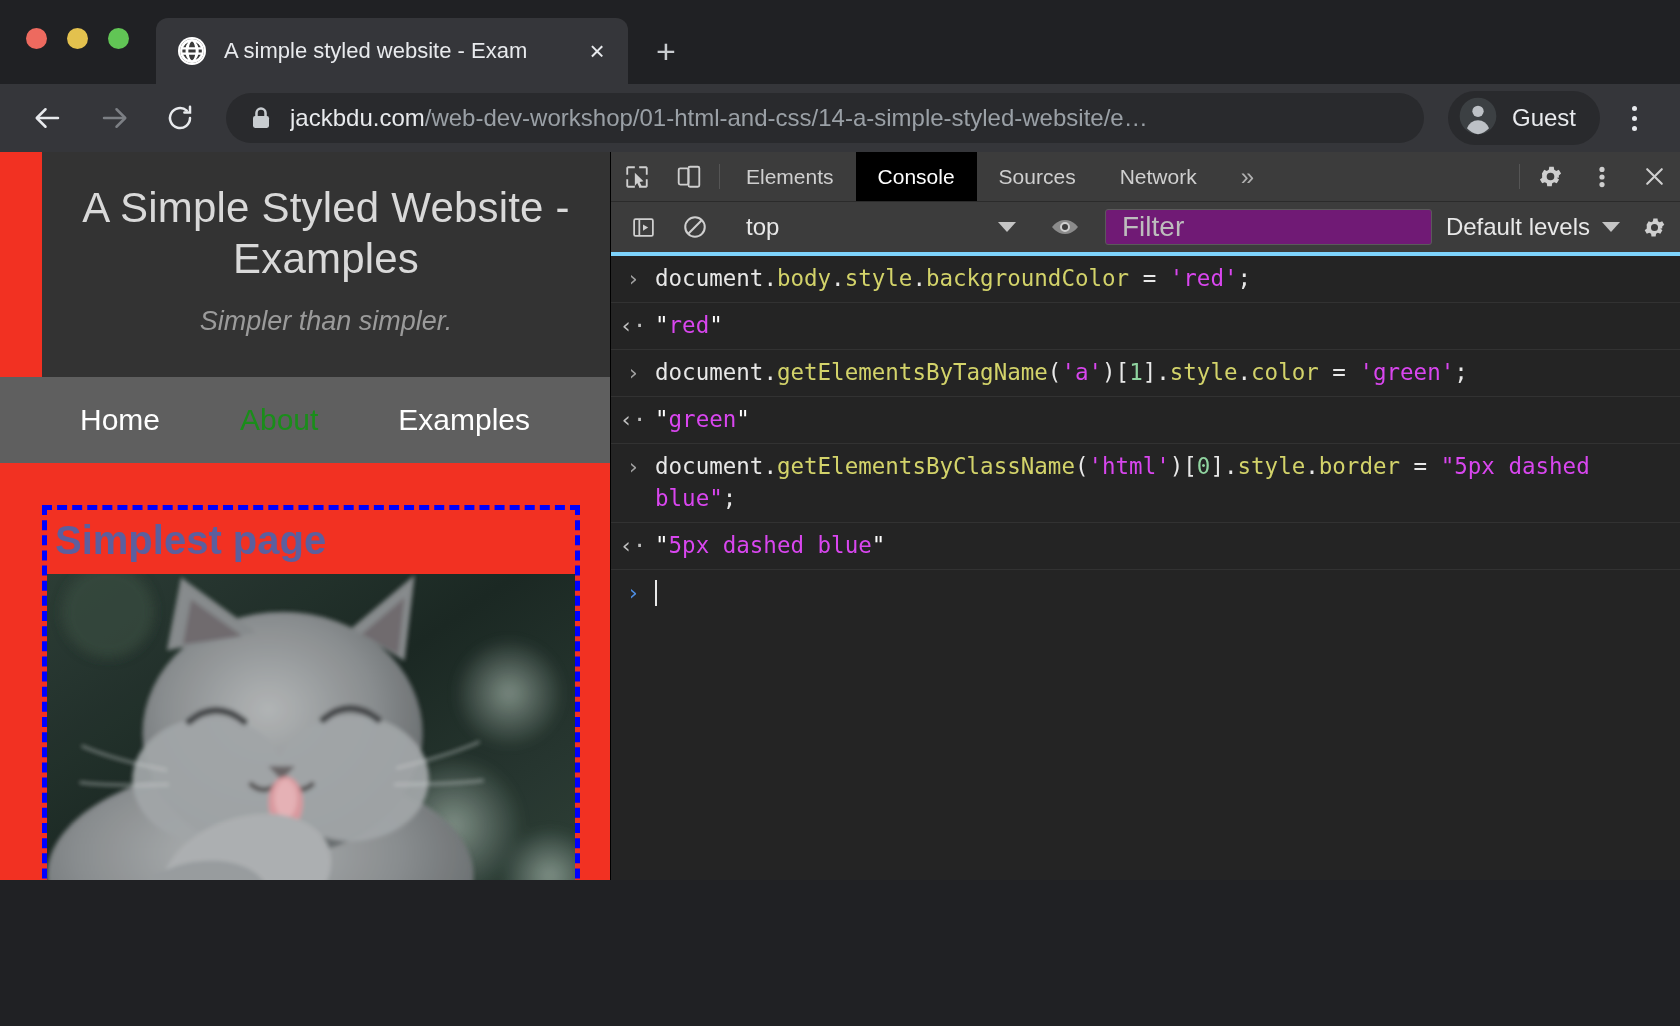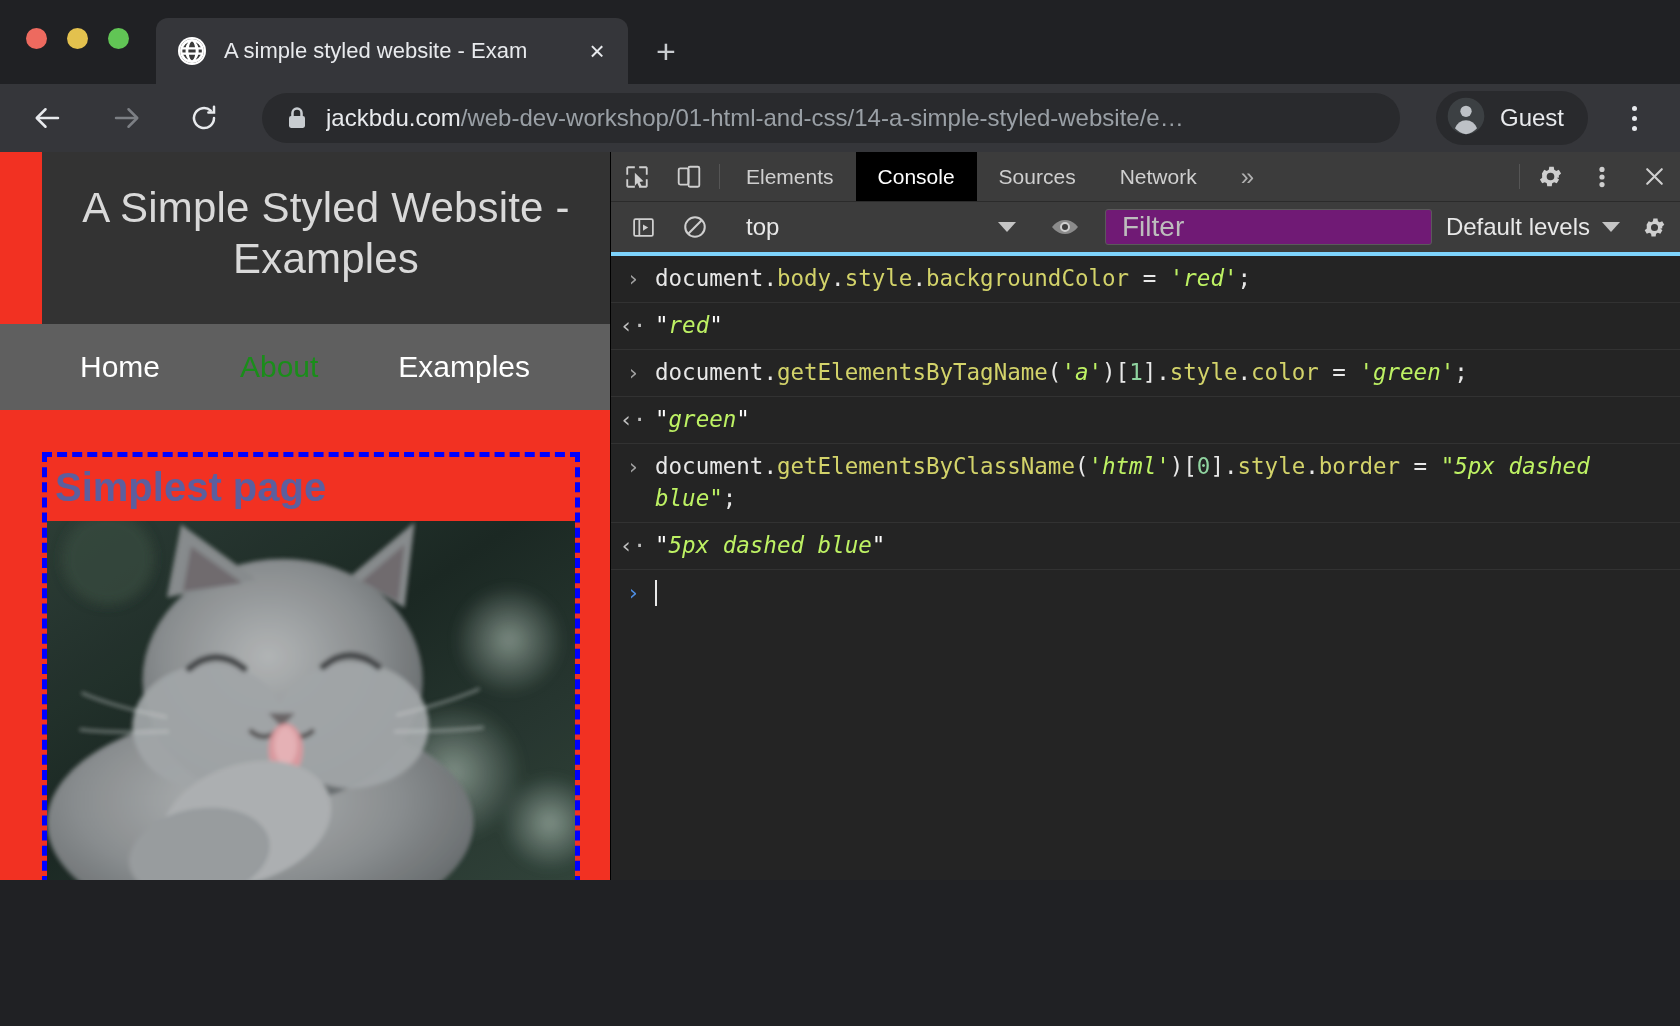--- a/index.html
+++ b/index.html
@@ -70,21 +70,21 @@
     display:flex; align-items:center; justify-content:center;
     color:#c9ccd0; font-size: 34px; font-weight: 300; line-height: 1;
   }
 
   .toolbar {
     height: 68px;
     flex: 0 0 68px;
     background: #35363a;
     display: flex; align-items: center;
     padding: 0 22px;
-    gap: 12px;
+    gap: 0;
   }
   .navbtn {
     width: 52px; height: 52px;
     display:flex; align-items:center; justify-content:center;
     color: #e8eaed;
     flex: 0 0 52px;
   }
   .navbtn.disabled { color: #7c7f84; }
   .navbtn + .navbtn { margin-left: 14px; }
 
@@ -278,21 +278,21 @@
     user-select: none;
   }
   .log-row.cmd .log-gutter { color: #a0a0a0; }
   .log-row.ret .log-gutter { color: #c0c0c0; }
   .log-text { flex: 1; white-space: pre-wrap; word-break: break-word; padding-right: 16px; }
 
   
   .t-plain  { color: #e8e8e8; }
   .t-prop   { color: #d3d36a; }
   .t-fn     { color: #d3d36a; }
-  .t-str    { color: #bef264; font-style: italic; }
+  .t-str    { color: #d946ef; }
   .t-num    { color: #90d4a0; }
   .t-punct  { color: #e8e8e8; }
   .t-quote  { color: #ffffff; }
 
   .prompt-row { display:flex; align-items:center; padding: 10px 0; }
   .prompt-row .log-gutter { color: #4d8ce0; }
   .caret-bar {
     width: 2px; height: 26px; background: #e8e8e8;
     animation: none;
   }
@@ -369,20 +369,21 @@
         <i></i>
         <i></i>
     </div>
   </div>
 
   <div class="content">
 
     <div class="viewport">
       <div class="site-header">
         <h1 class="site-title">A Simple Styled Website - Examples</h1>
+        <div class="site-tagline">Simpler than simpler.</div>
       </div>
 
       <div class="site-nav">
         <a class="nav-link" href="#">Home</a>
         <a class="nav-link about" href="#">About</a>
         <a class="nav-link" href="#">Examples</a>
       </div>
 
       <div class="page-body">
         <div class="html-box">

